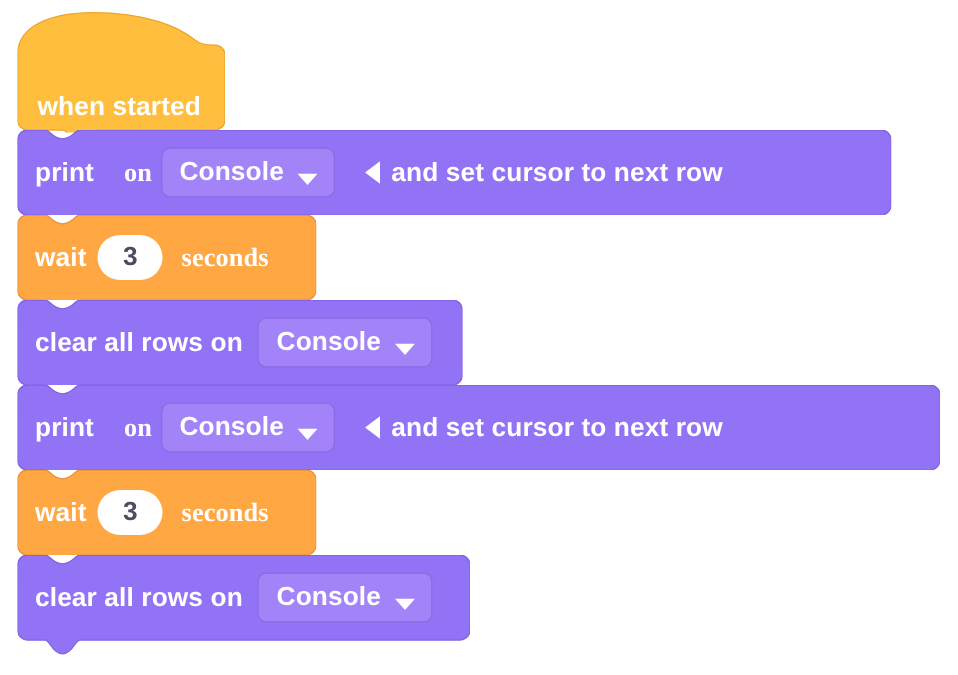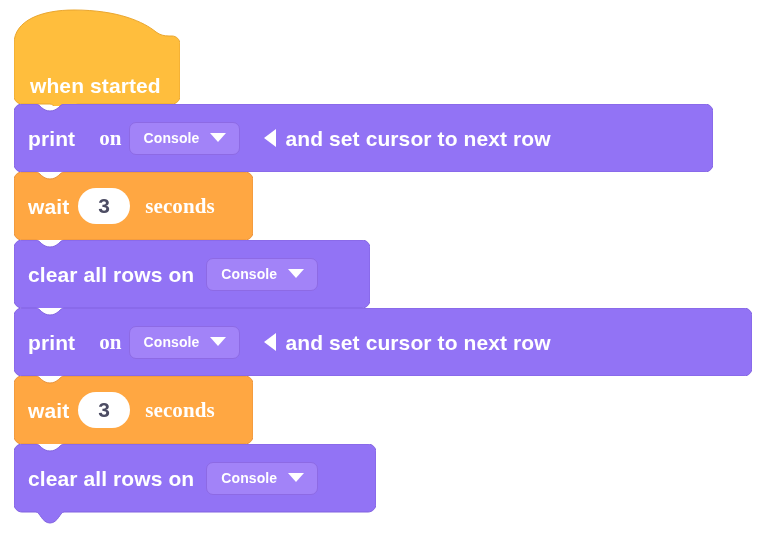--- a/index.html
+++ b/index.html
@@ -92,24 +92,24 @@
     justify-content: center;
   }
 
   
   .field-dropdown {
     background: #a283f8;
     border: 1px solid #8d6ae4;
     border-radius: 7px;
     padding: 8px 13px 9px 14px;
     display: inline-flex;
-    align-items: flex-start;
+    align-items: flex-end;
     gap: 11px;
     color: #ffffff;
-    font-size: 14px;
+    font-size: 21px;
     font-weight: bold;
     line-height: 1;
   }
   .caret {
     width: 0; height: 0;
     border-left: 8px solid transparent;
     border-right: 8px solid transparent;
     border-top: 9px solid #ffffff;
     display: inline-block;
     margin-top: 2px;

